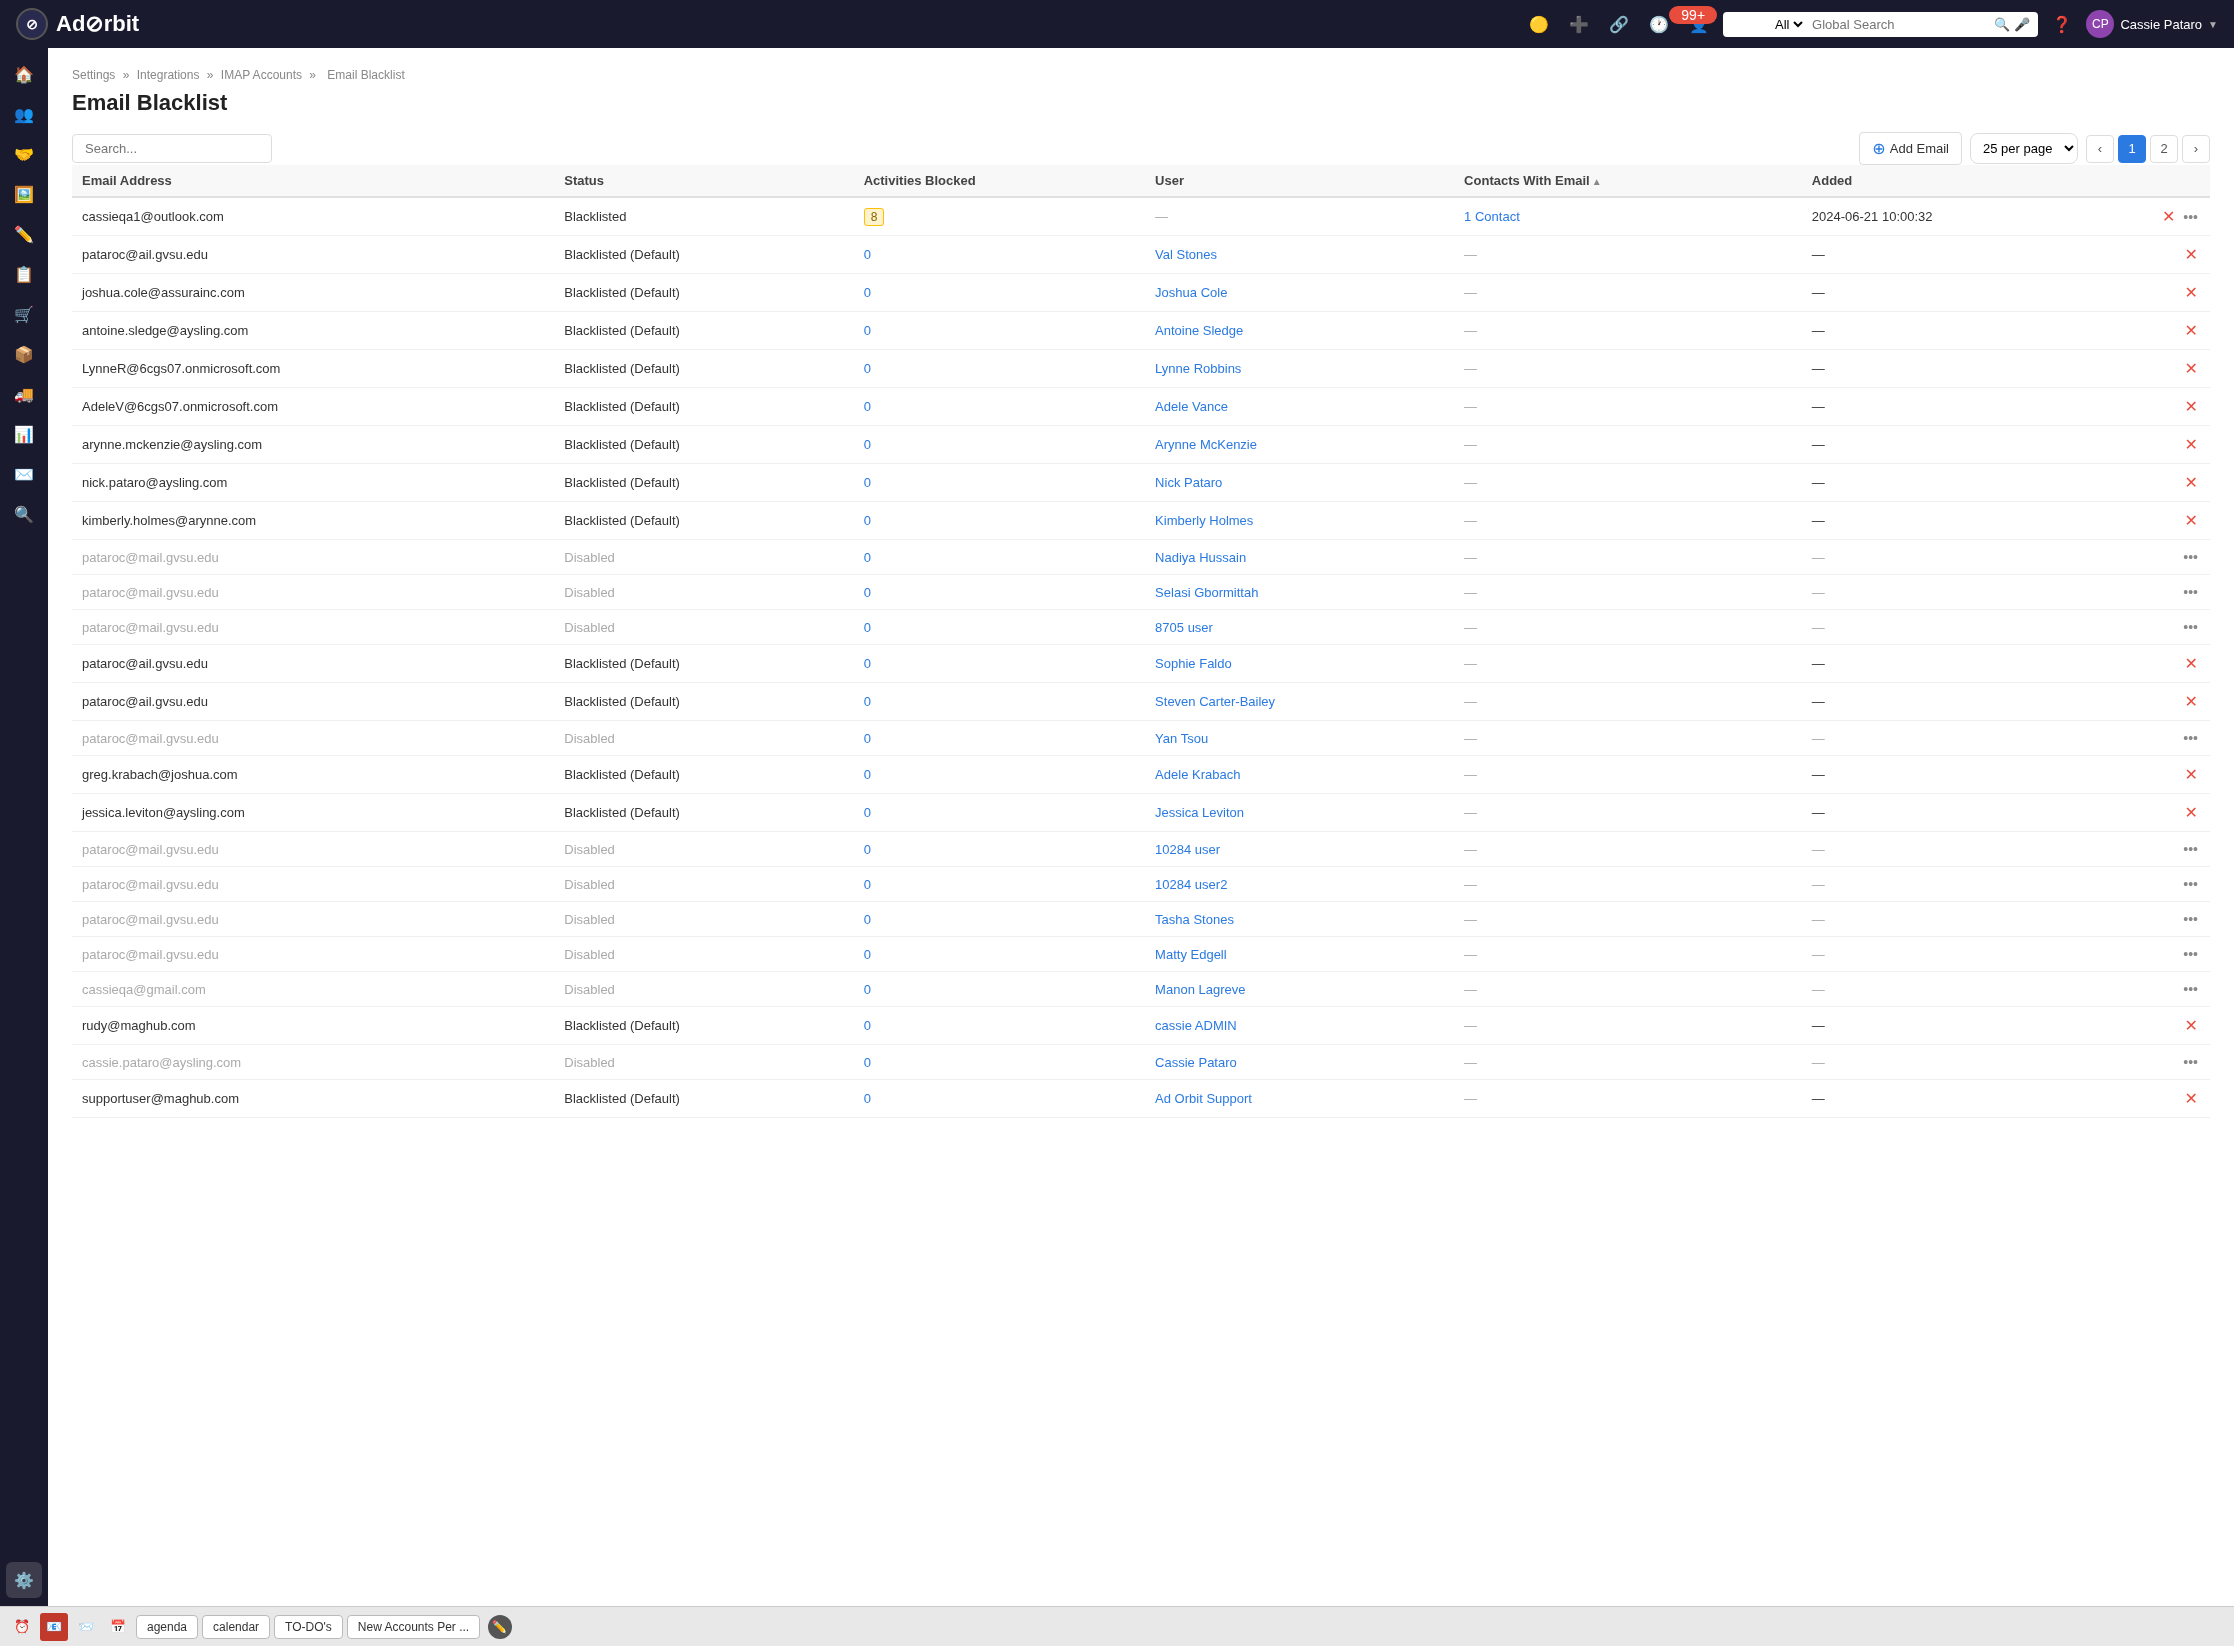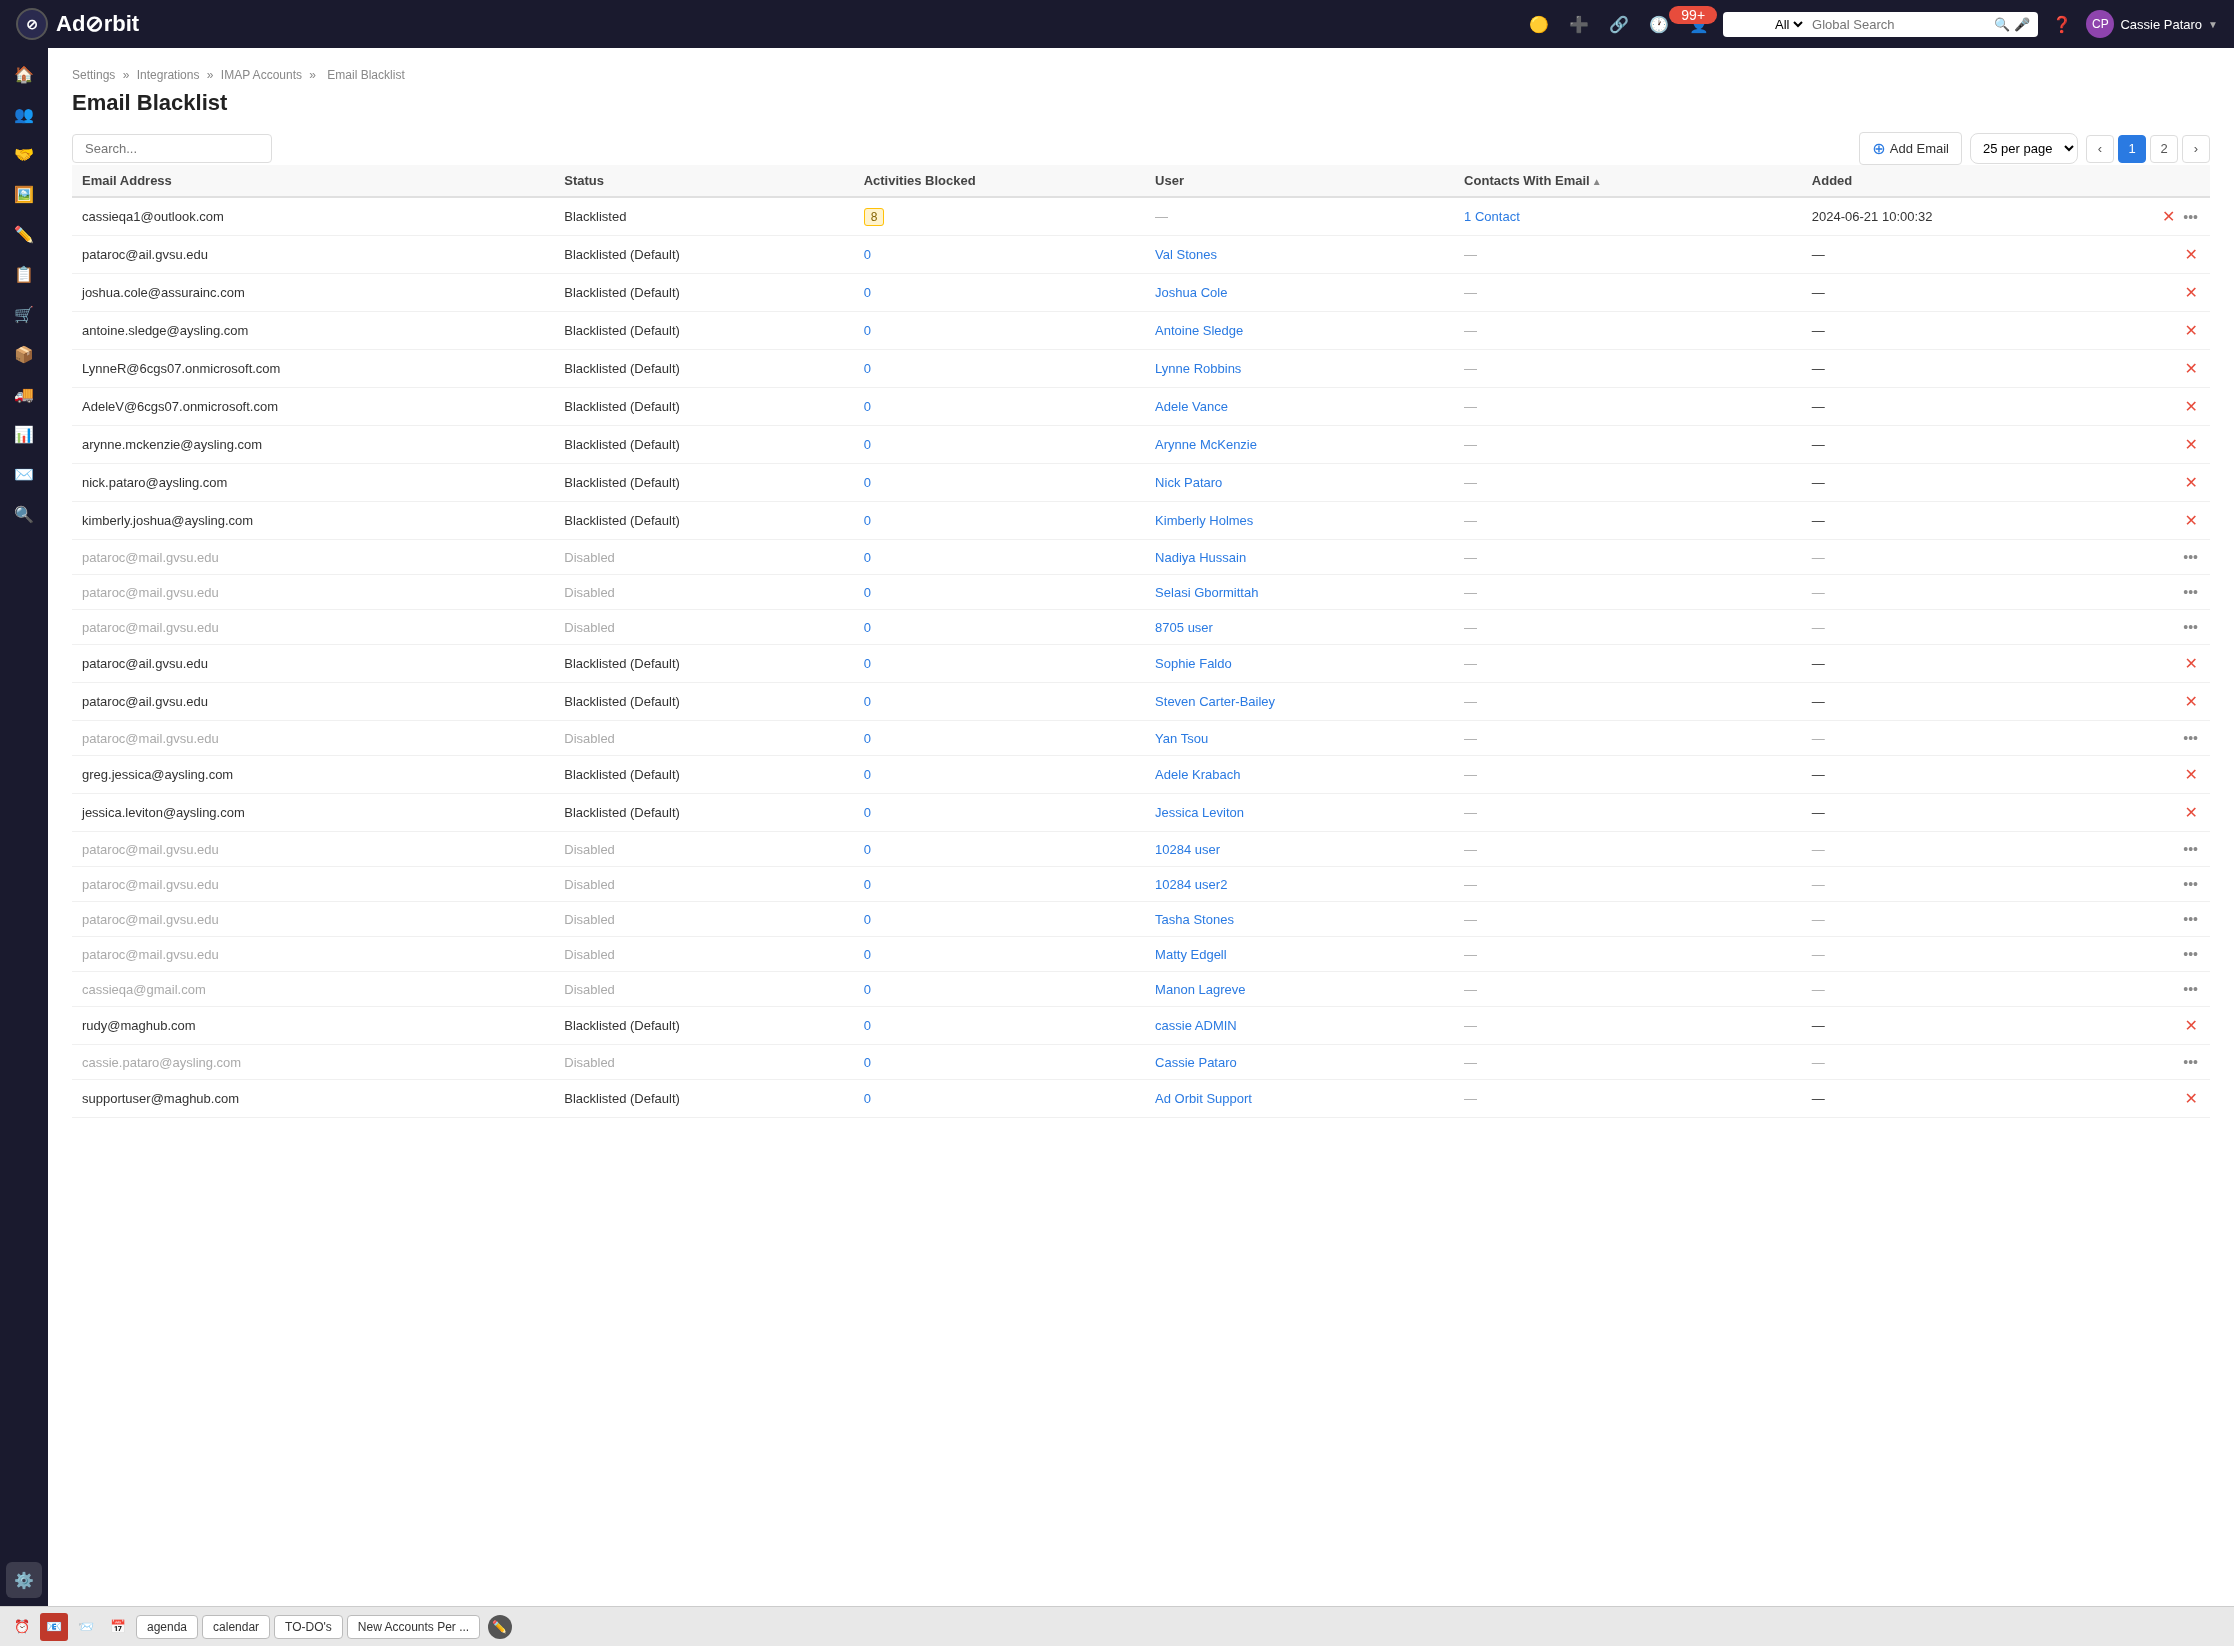--- a/index.html
+++ b/index.html
@@ -279,21 +279,21 @@
                 <td><a class="link" href="#">Nick Pataro</a></td>
                 <td><span class="dash">—</span></td>
                 <td>
                   <div class="actions-cell">
                     <span style="flex: 1 1 0%;">—</span>
                     <button class="delete-btn">✕</button>
                   </div>
                 </td>
               </tr>
               <tr>
-                <td style="color: rgb(51, 51, 51);">kimberly.joshua@aysling.com</td>
+                <td style="color: rgb(51, 51, 51);">kimberly.holmes@arynne.com</td>
                 <td style="color: rgb(51, 51, 51);">Blacklisted (Default)</td>
                 <td><a class="activities-zero" href="#">0</a></td>
                 <td><a class="link" href="#">Kimberly Holmes</a></td>
                 <td><span class="dash">—</span></td>
                 <td>
                   <div class="actions-cell">
                     <span style="flex: 1 1 0%;">—</span>
                     <button class="delete-btn">✕</button>
                   </div>
                 </td>
@@ -370,21 +370,21 @@
                 <td><a class="link" href="#">Yan Tsou</a></td>
                 <td><span class="dash">—</span></td>
                 <td>
                   <div class="actions-cell">
                     <span style="flex: 1 1 0%;">—</span>
                     <button class="more-btn">•••</button>
                   </div>
                 </td>
               </tr>
               <tr>
-                <td style="color: rgb(51, 51, 51);">greg.jessica@aysling.com</td>
+                <td style="color: rgb(51, 51, 51);">greg.krabach@joshua.com</td>
                 <td style="color: rgb(51, 51, 51);">Blacklisted (Default)</td>
                 <td><a class="activities-zero" href="#">0</a></td>
                 <td><a class="link" href="#">Adele Krabach</a></td>
                 <td><span class="dash">—</span></td>
                 <td>
                   <div class="actions-cell">
                     <span style="flex: 1 1 0%;">—</span>
                     <button class="delete-btn">✕</button>
                   </div>
                 </td>

